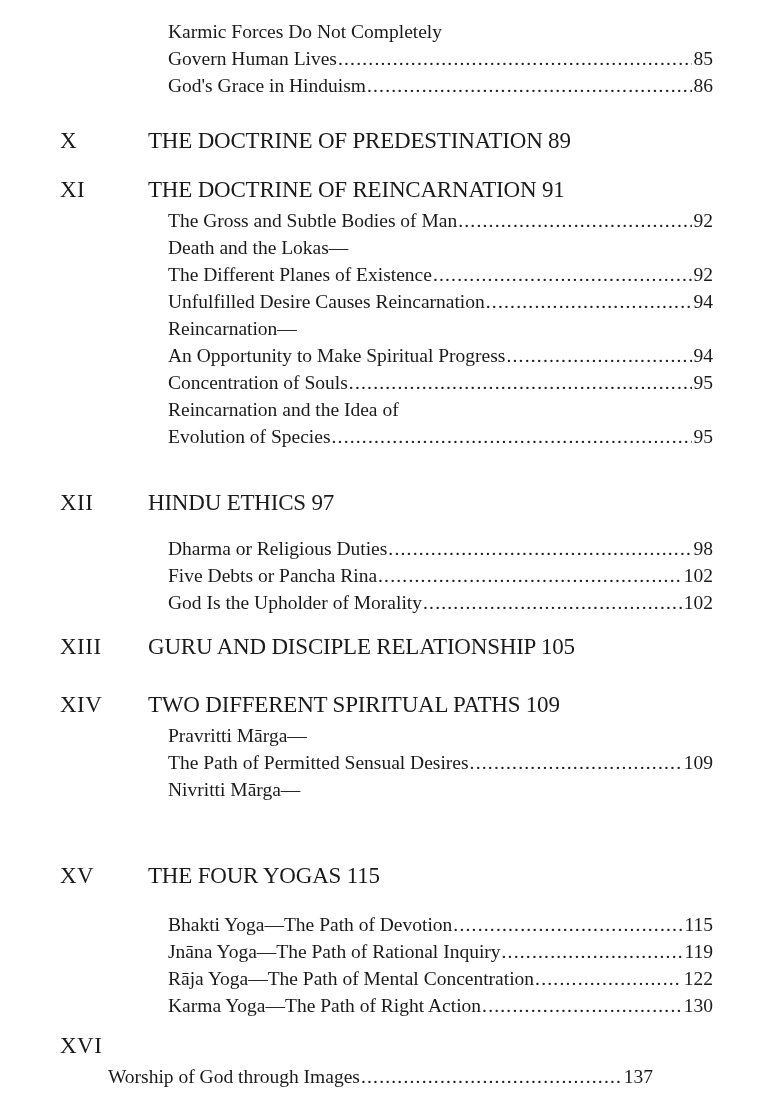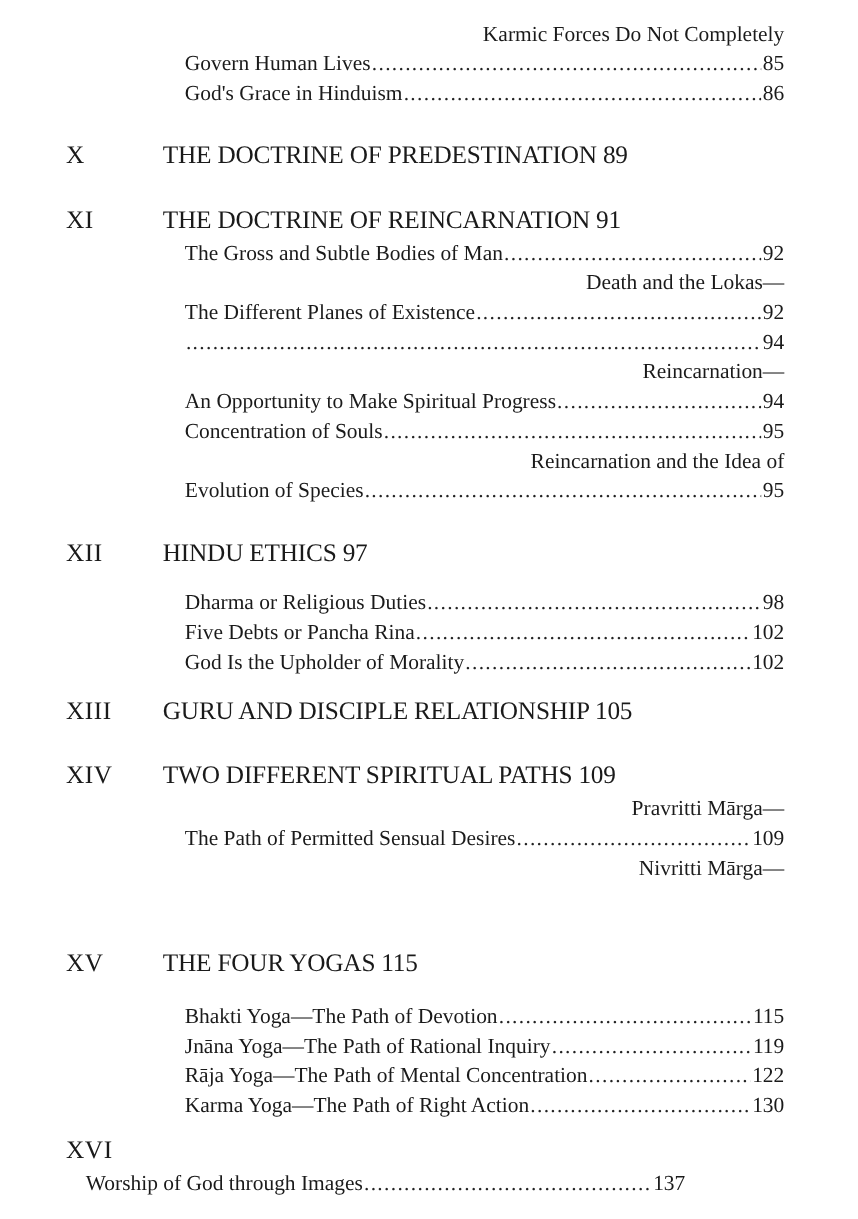--- a/index.html
+++ b/index.html
@@ -14,21 +14,21 @@
   .ch-head { position: relative; height: 30px; }
   .roman {
     position: absolute; left: 60px; top: 0;
     font-size: 23px; line-height: 30px; letter-spacing: 0.5px;
   }
   .ch-title {
     position: absolute; left: 148px; top: 0;
     font-size: 23px; line-height: 30px; letter-spacing: -0.2px;
     white-space: nowrap;
   }
-  .entries { position: relative; margin-left: 168px; width: 545px; text-align: right; }
+  .entries { position: relative; margin-left: 168px; width: 545px; }
   .entry { font-size: 19.5px; line-height: 27px; white-space: nowrap; }
   .line { display: flex; align-items: baseline; }
   .line .txt { flex: 0 0 auto; }
   .line .dots {
     flex: 1 1 auto; overflow: hidden; margin: 0 2px 0 1px;
     white-space: nowrap; letter-spacing: 1.2px; color: #222;
   }
   .line .dots::before {
     content: "....................................................................................................................................................";
   }
@@ -59,21 +59,21 @@
     </div>
   </div>
 
   <div class="chapter" style="top:126px;">
     <div class="ch-head">
       <span class="roman">X</span>
       <span class="ch-title">THE DOCTRINE OF PREDESTINATION 89</span>
     </div>
   </div>
 
-  <div class="chapter" style="top:185px;">
+  <div class="chapter" style="top:175px;">
     <div class="ch-head">
       <span class="roman">XI</span>
       <span class="ch-title">THE DOCTRINE OF REINCARNATION 91</span>
     </div>
     <div class="entries" style="margin-top:2px;">
       <div class="entry">
         <div class="line">
           <span class="txt">The Gross and Subtle Bodies of Man</span>
           <span class="dots"></span>
           <span class="pg">92</span>
@@ -82,20 +82,21 @@
       <div class="entry">
         <div>Death and the Lokas—</div>
         <div class="line">
           <span class="txt">The Different Planes of Existence</span>
           <span class="dots"></span>
           <span class="pg">92</span>
         </div>
       </div>
       <div class="entry">
         <div class="line">
+          <span class="txt">Unfulfilled Desire Causes Reincarnation</span>
           <span class="dots"></span>
           <span class="pg">94</span>
         </div>
       </div>
       <div class="entry">
         <div>Reincarnation—</div>
         <div class="line">
           <span class="txt">An Opportunity to Make Spiritual Progress</span>
           <span class="dots"></span>
           <span class="pg">94</span>
@@ -210,21 +211,21 @@
           <span class="pg">130</span>
         </div>
       </div>
     </div>
   </div>
 
   <div class="chapter" style="top:1031px;">
     <div class="ch-head">
       <span class="roman">XVI</span>
     </div>
-    <div class="entries" style="margin-top:2px; margin-left:78px;">
+    <div class="entries" style="margin-top:2px; margin-left:108px;">
       <div class="entry">
         <div class="line">
           <span class="txt">Worship of God through Images</span>
           <span class="dots"></span>
           <span class="pg">137</span>
         </div>
       </div>
     </div>
   </div>
 

